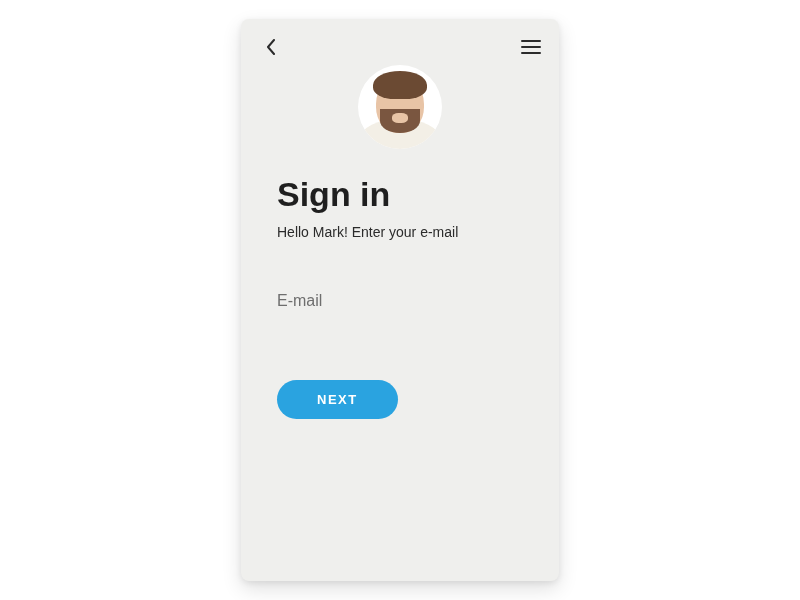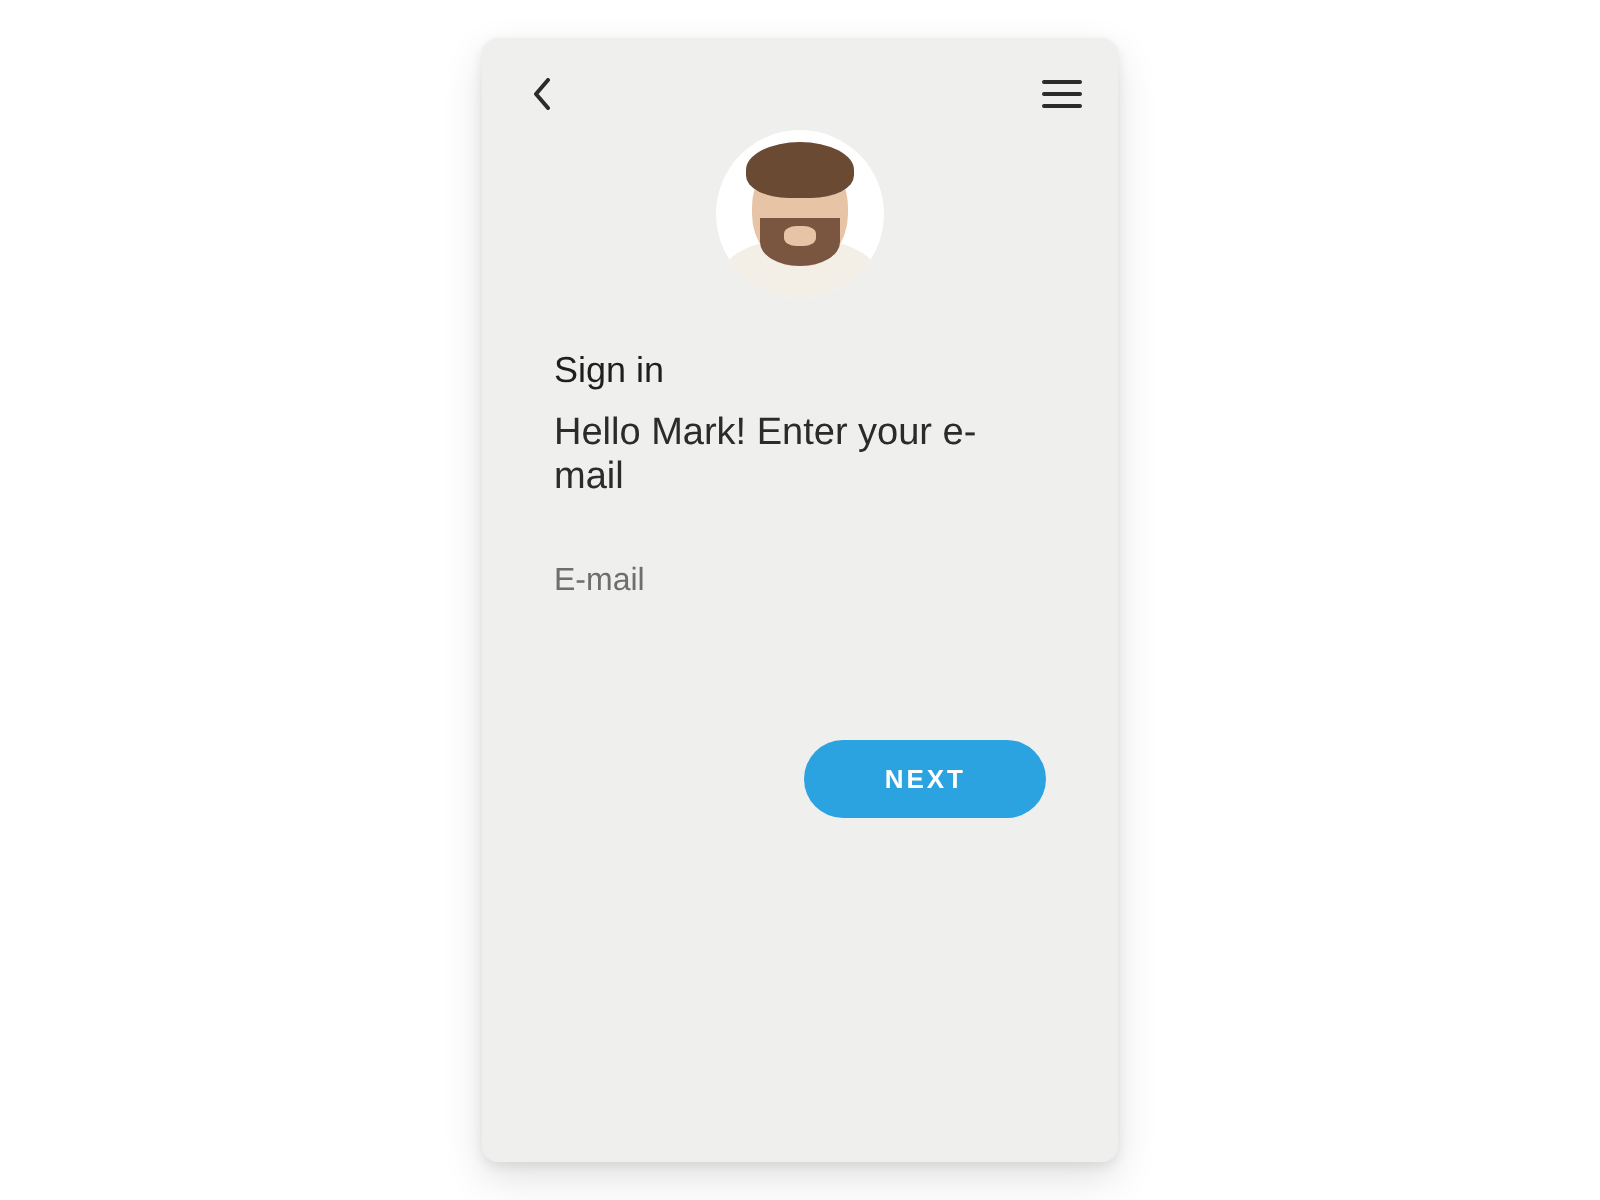--- a/index.html
+++ b/index.html
@@ -118,29 +118,29 @@
       transform: translateX(-50%);
       width: 80px;
       height: 40px;
       background: #f3efe6;
       border-radius: 50% 50% 0 0;
     }
     .content {
       padding: 26px 36px 0 36px;
     }
     .title {
-      font-size: 18px;
-      font-weight: 400;
+      font-size: 34px;
+      font-weight: 700;
       color: #1f1f1f;
       margin-bottom: 10px;
     }
     .subtitle {
-      font-size: 19px;
+      font-size: 14px;
       color: #2b2b2b;
-      margin-bottom: 32px;
+      margin-bottom: 52px;
     }
     .field-label {
       font-size: 16px;
       color: #6e6e6e;
       margin-bottom: 6px;
     }
     .email-input {
       width: 100%;
       border: none;
       background: transparent;
@@ -148,21 +148,21 @@
       color: #333;
       outline: none;
       padding: 4px 0;
     }
     .email-input::placeholder {
       color: rgba(180,180,178,0.5);
       letter-spacing: 0.3px;
     }
     .btn-wrap {
       display: flex;
-      justify-content: flex-end;
+      justify-content: flex-start;
       margin-top: 40px;
     }
     .next-btn {
       background: #2aa3e0;
       color: #ffffff;
       border: none;
       border-radius: 22px;
       padding: 12px 40px;
       font-size: 13px;
       font-weight: 700;

